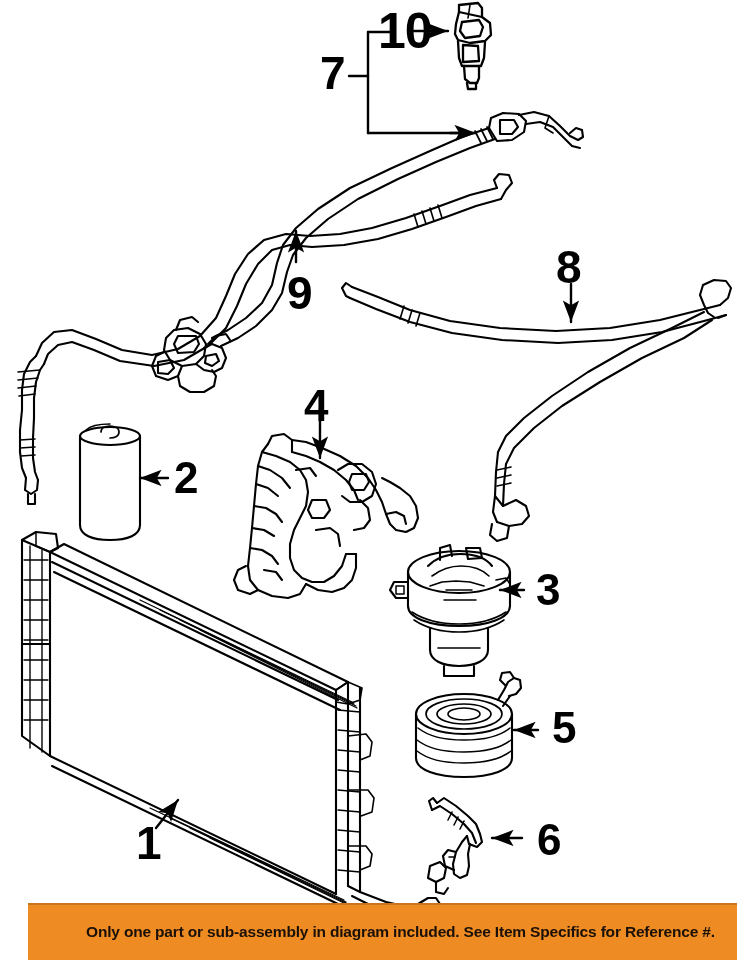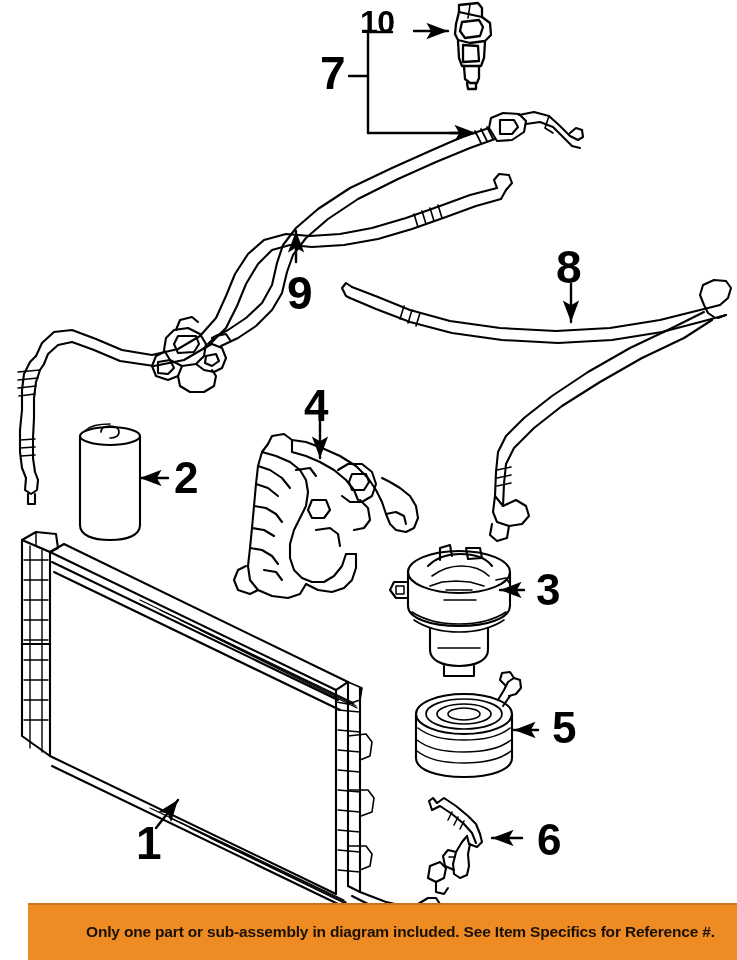--- a/index.html
+++ b/index.html
@@ -377,19 +377,19 @@
   <div class="callout-num" style="left:552px; top:706px; font-size:44px;">5</div>
 
   <div class="callout-num" style="left:537px; top:818px; font-size:44px;">6</div>
 
   <div class="callout-num" style="left:320px; top:50px; font-size:46px;">7</div>
 
   <div class="callout-num" style="left:556px; top:244px; font-size:46px;">8</div>
 
   <div class="callout-num" style="left:287px; top:270px; font-size:46px;">9</div>
 
-  <div class="callout-num" style="left:360px; top:6px; font-size:32px;">10</div>
+  <div class="callout-num" style="left:378px; top:6px; font-size:50px;">10</div>
 
   <div id="banner">
     <div class="banner-line">Only one part or sub-assembly in diagram included. See Item Specifics for Reference #.</div>
   </div>
 
 </div>
 
 </body></html>

